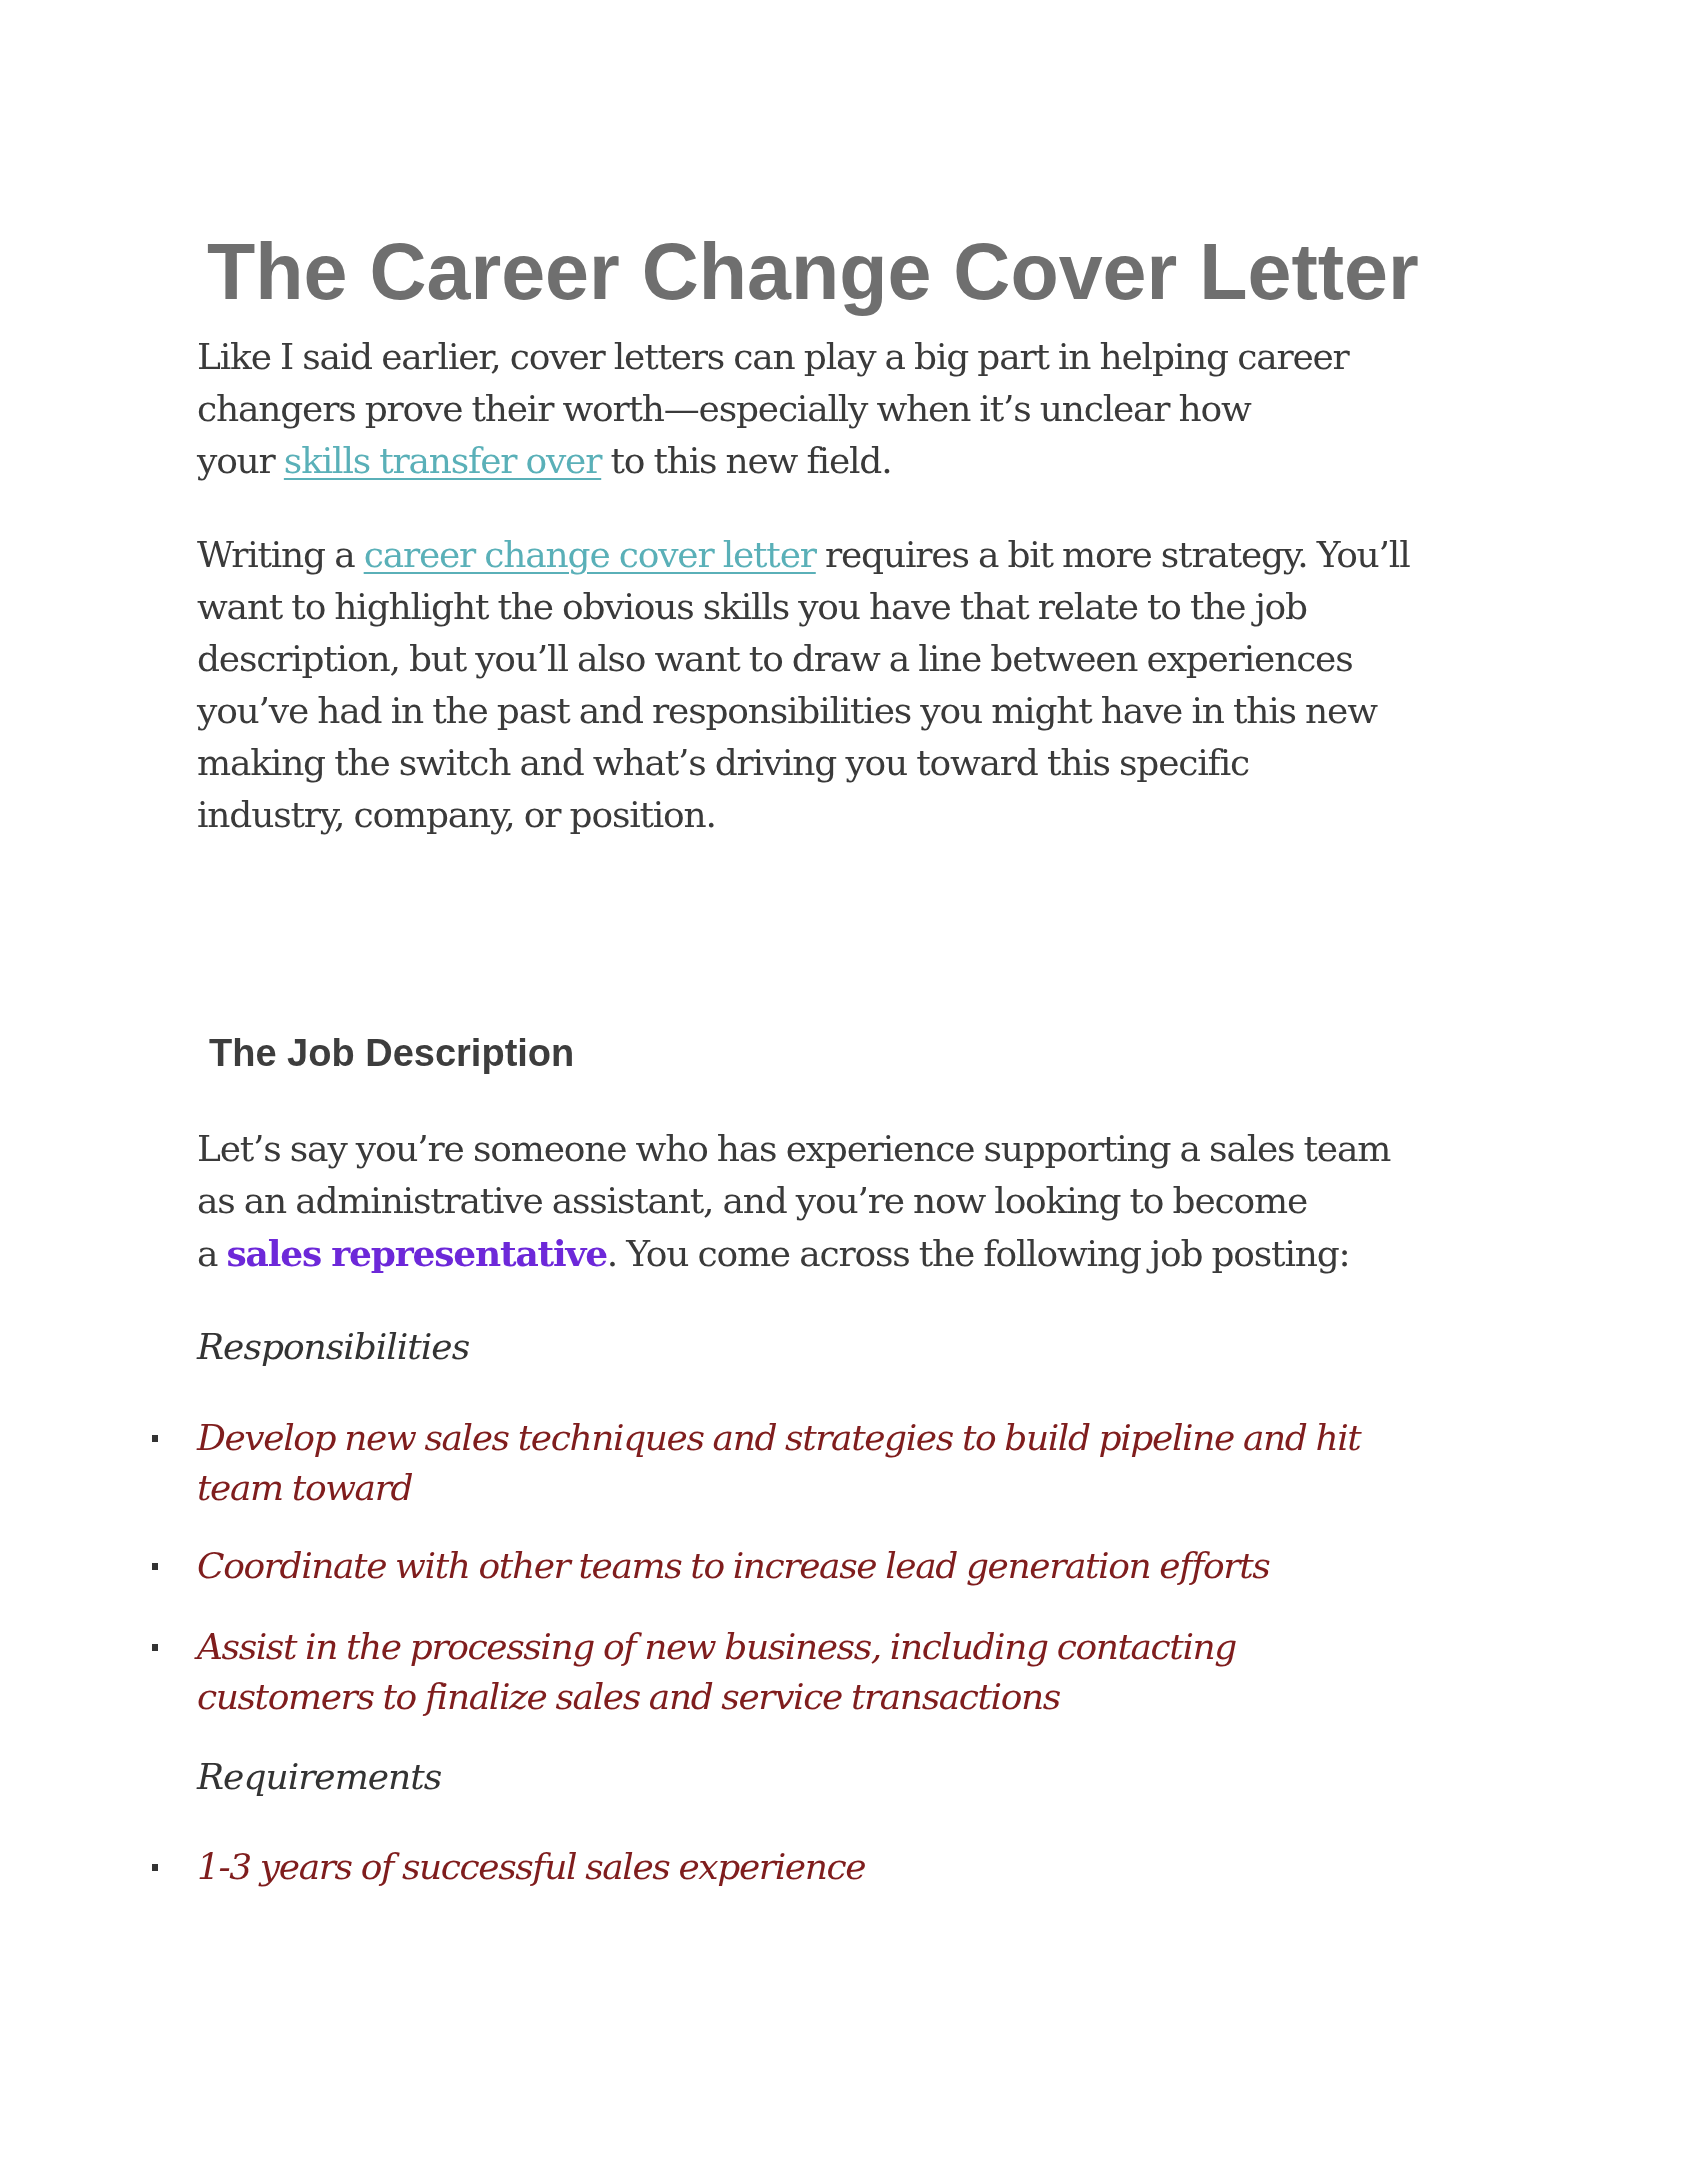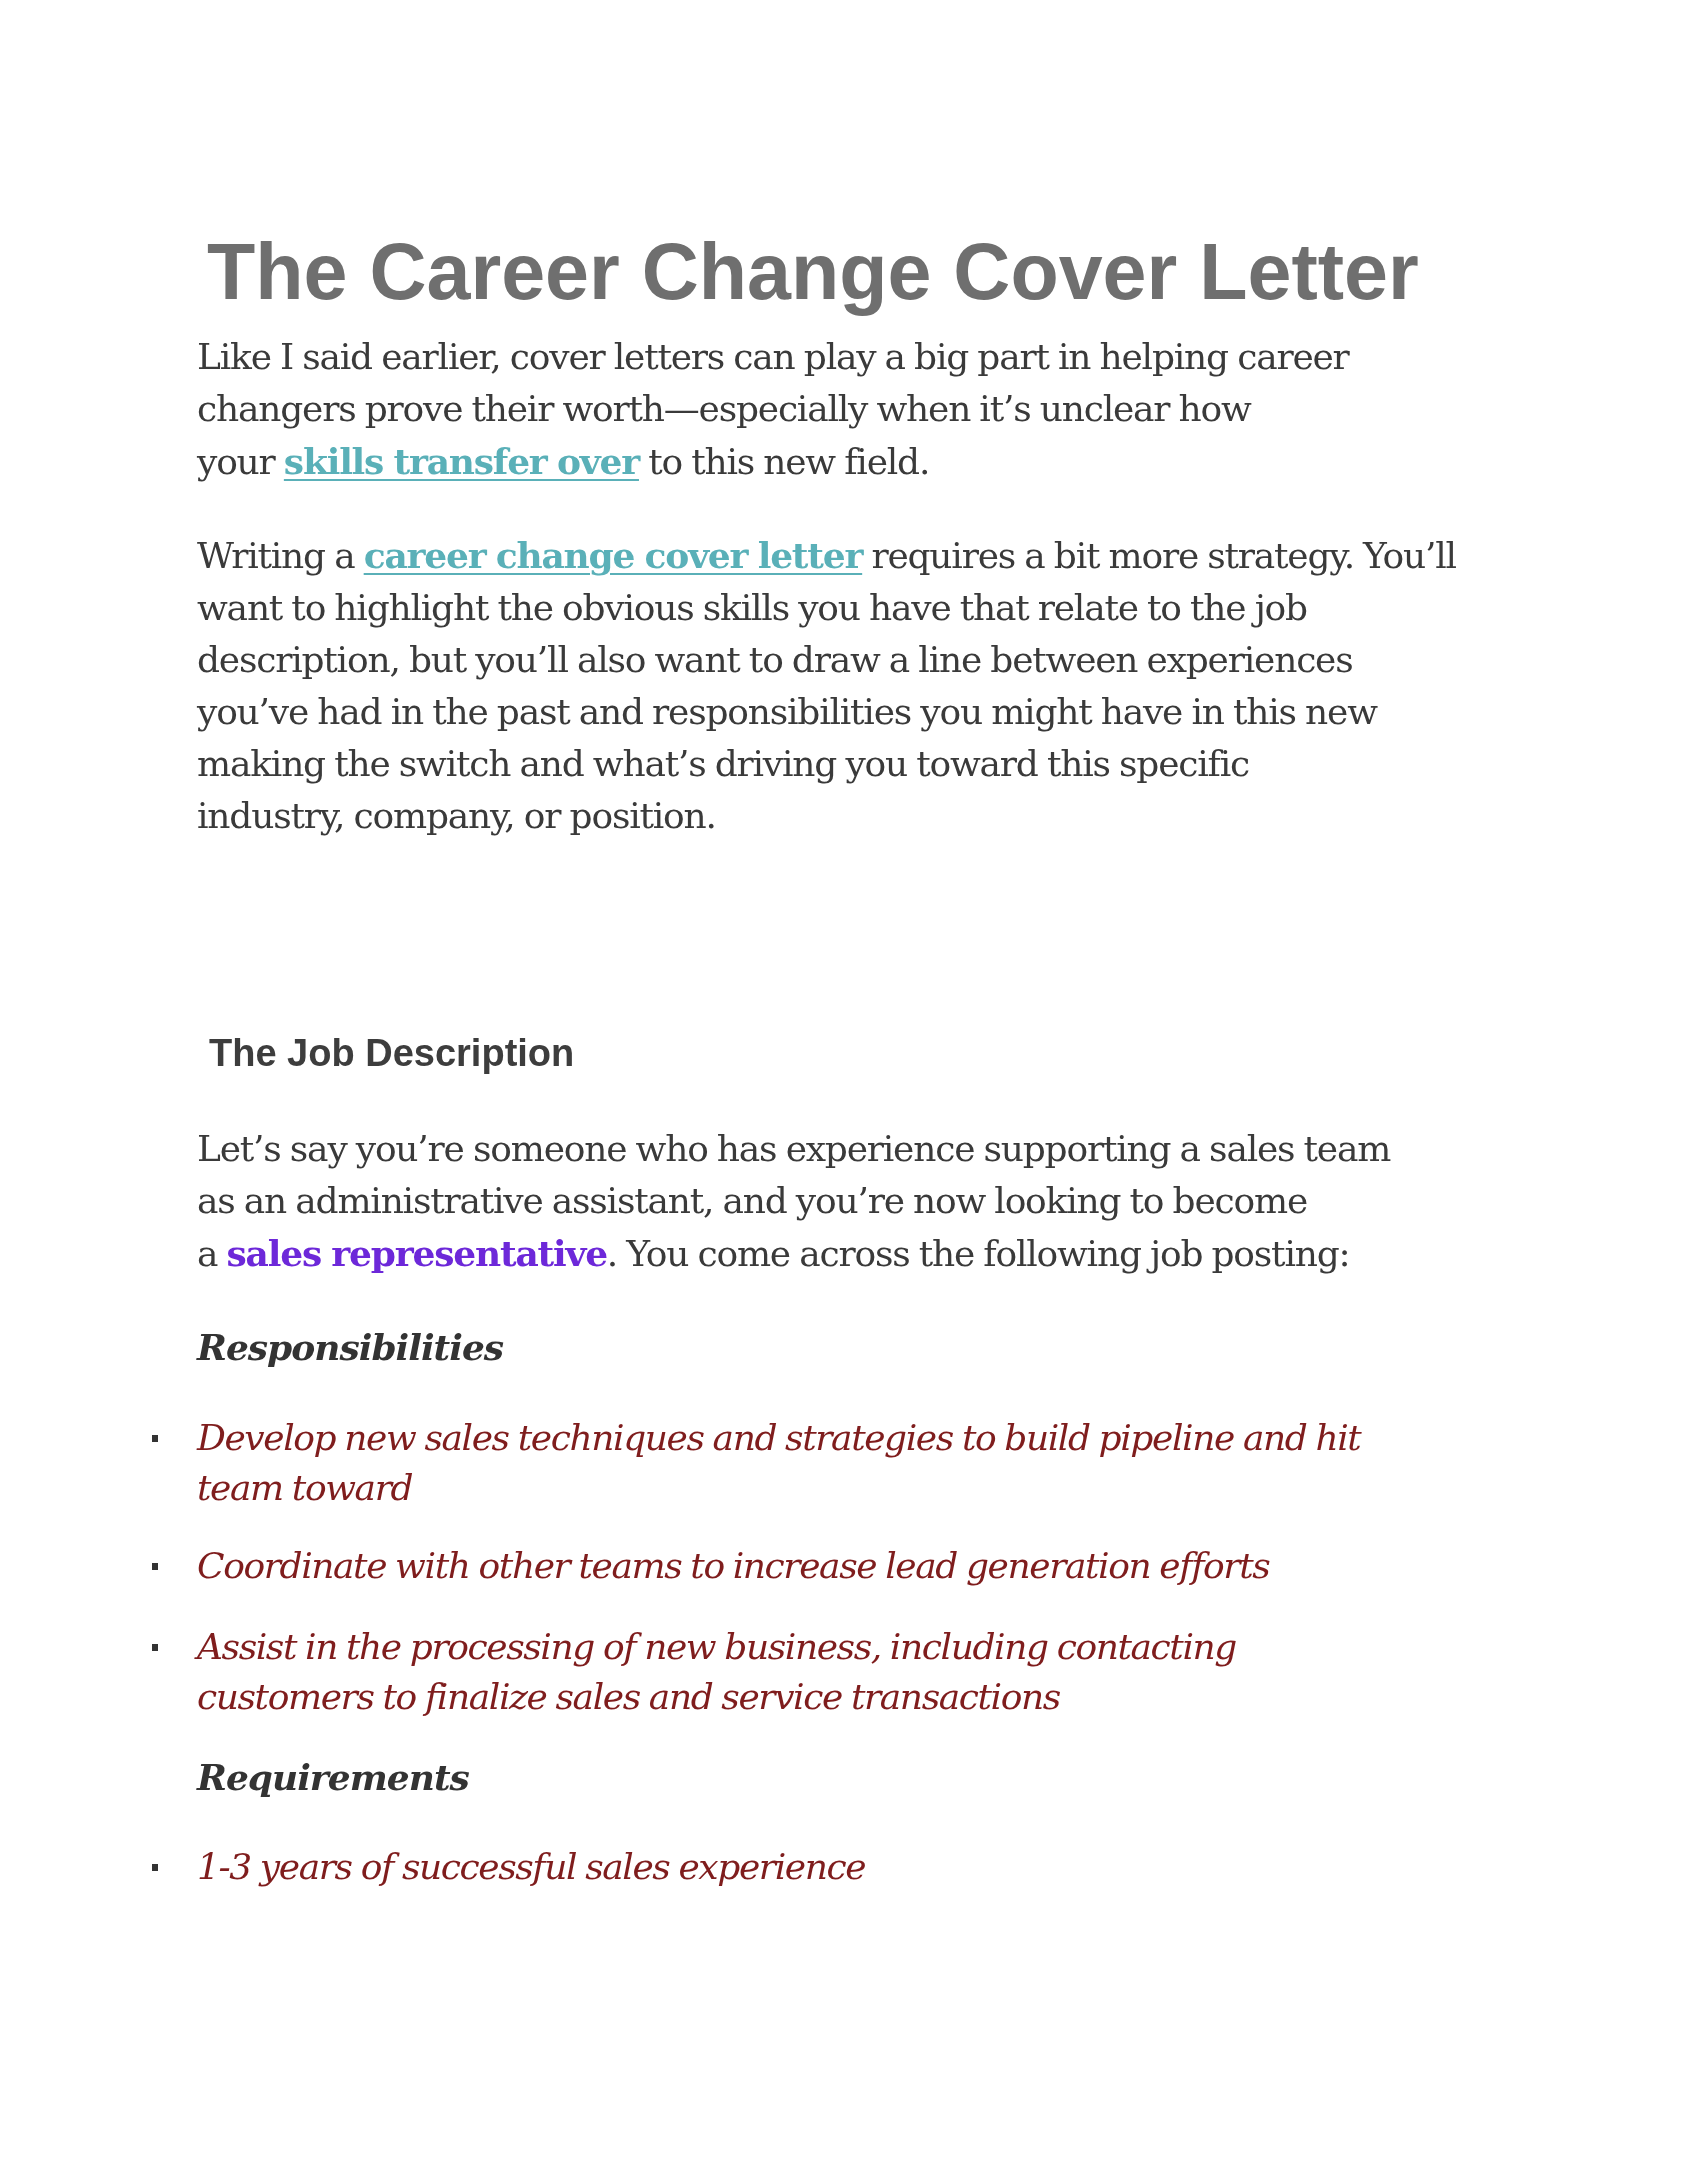--- a/index.html
+++ b/index.html
@@ -9,30 +9,30 @@
     position:absolute; left:0; top:216px; margin:10px;
     font-family:"Liberation Sans", sans-serif; font-weight:bold;
     font-size:79px; line-height:91px; color:#6f6f6f; white-space:nowrap;
   }
   .para {
     position:absolute; left:0; margin:0;
     font-family:"DejaVu Serif", serif; font-size:36px; line-height:52px;
     color:#3a3a3a; width:1307px; letter-spacing:-1.2px; word-spacing:-1px;
   }
   .para .ln { display:block; white-space:nowrap; }
-  .link { color:#5ab0b8; text-decoration:underline; text-decoration-thickness:2px; text-underline-offset:5px;font-weight:bold; }
+  .link { color:#5ab0b8; text-decoration:underline; text-decoration-thickness:2px; text-underline-offset:5px; }
   .bold { font-weight:bold; color:#6d28d9; }
   .h2 {
     position:absolute; left:12px; top:1026px; margin:0;
     font-family:Liberation Sans, sans-serif; font-weight:bold;
     font-size:38px; line-height:55px; color:#3d3d3d; white-space:nowrap;
   }
   .subhead {
     position:absolute; left:0; margin:0;
-    font-family:"DejaVu Serif", serif; font-weight:bold; font-style:italic;
+    font-family:"DejaVu Serif", serif; font-weight:normal; font-style:italic;
     font-size:36px; line-height:50px; color:#333; white-space:nowrap; letter-spacing:-1px;
   }
   .bullet-item {
     position:absolute; left:0; margin:0;
     font-family:"DejaVu Serif", serif; font-style:italic;
     font-size:36px; line-height:50px; color:#7f1d1d; letter-spacing:-1.4px; word-spacing:-1px;
   }
   .bullet-item .ln { display:block; white-space:nowrap; }
   .marker {
     position:absolute; left:-45px; top:22px; width:6px; height:7px; background:#333;

